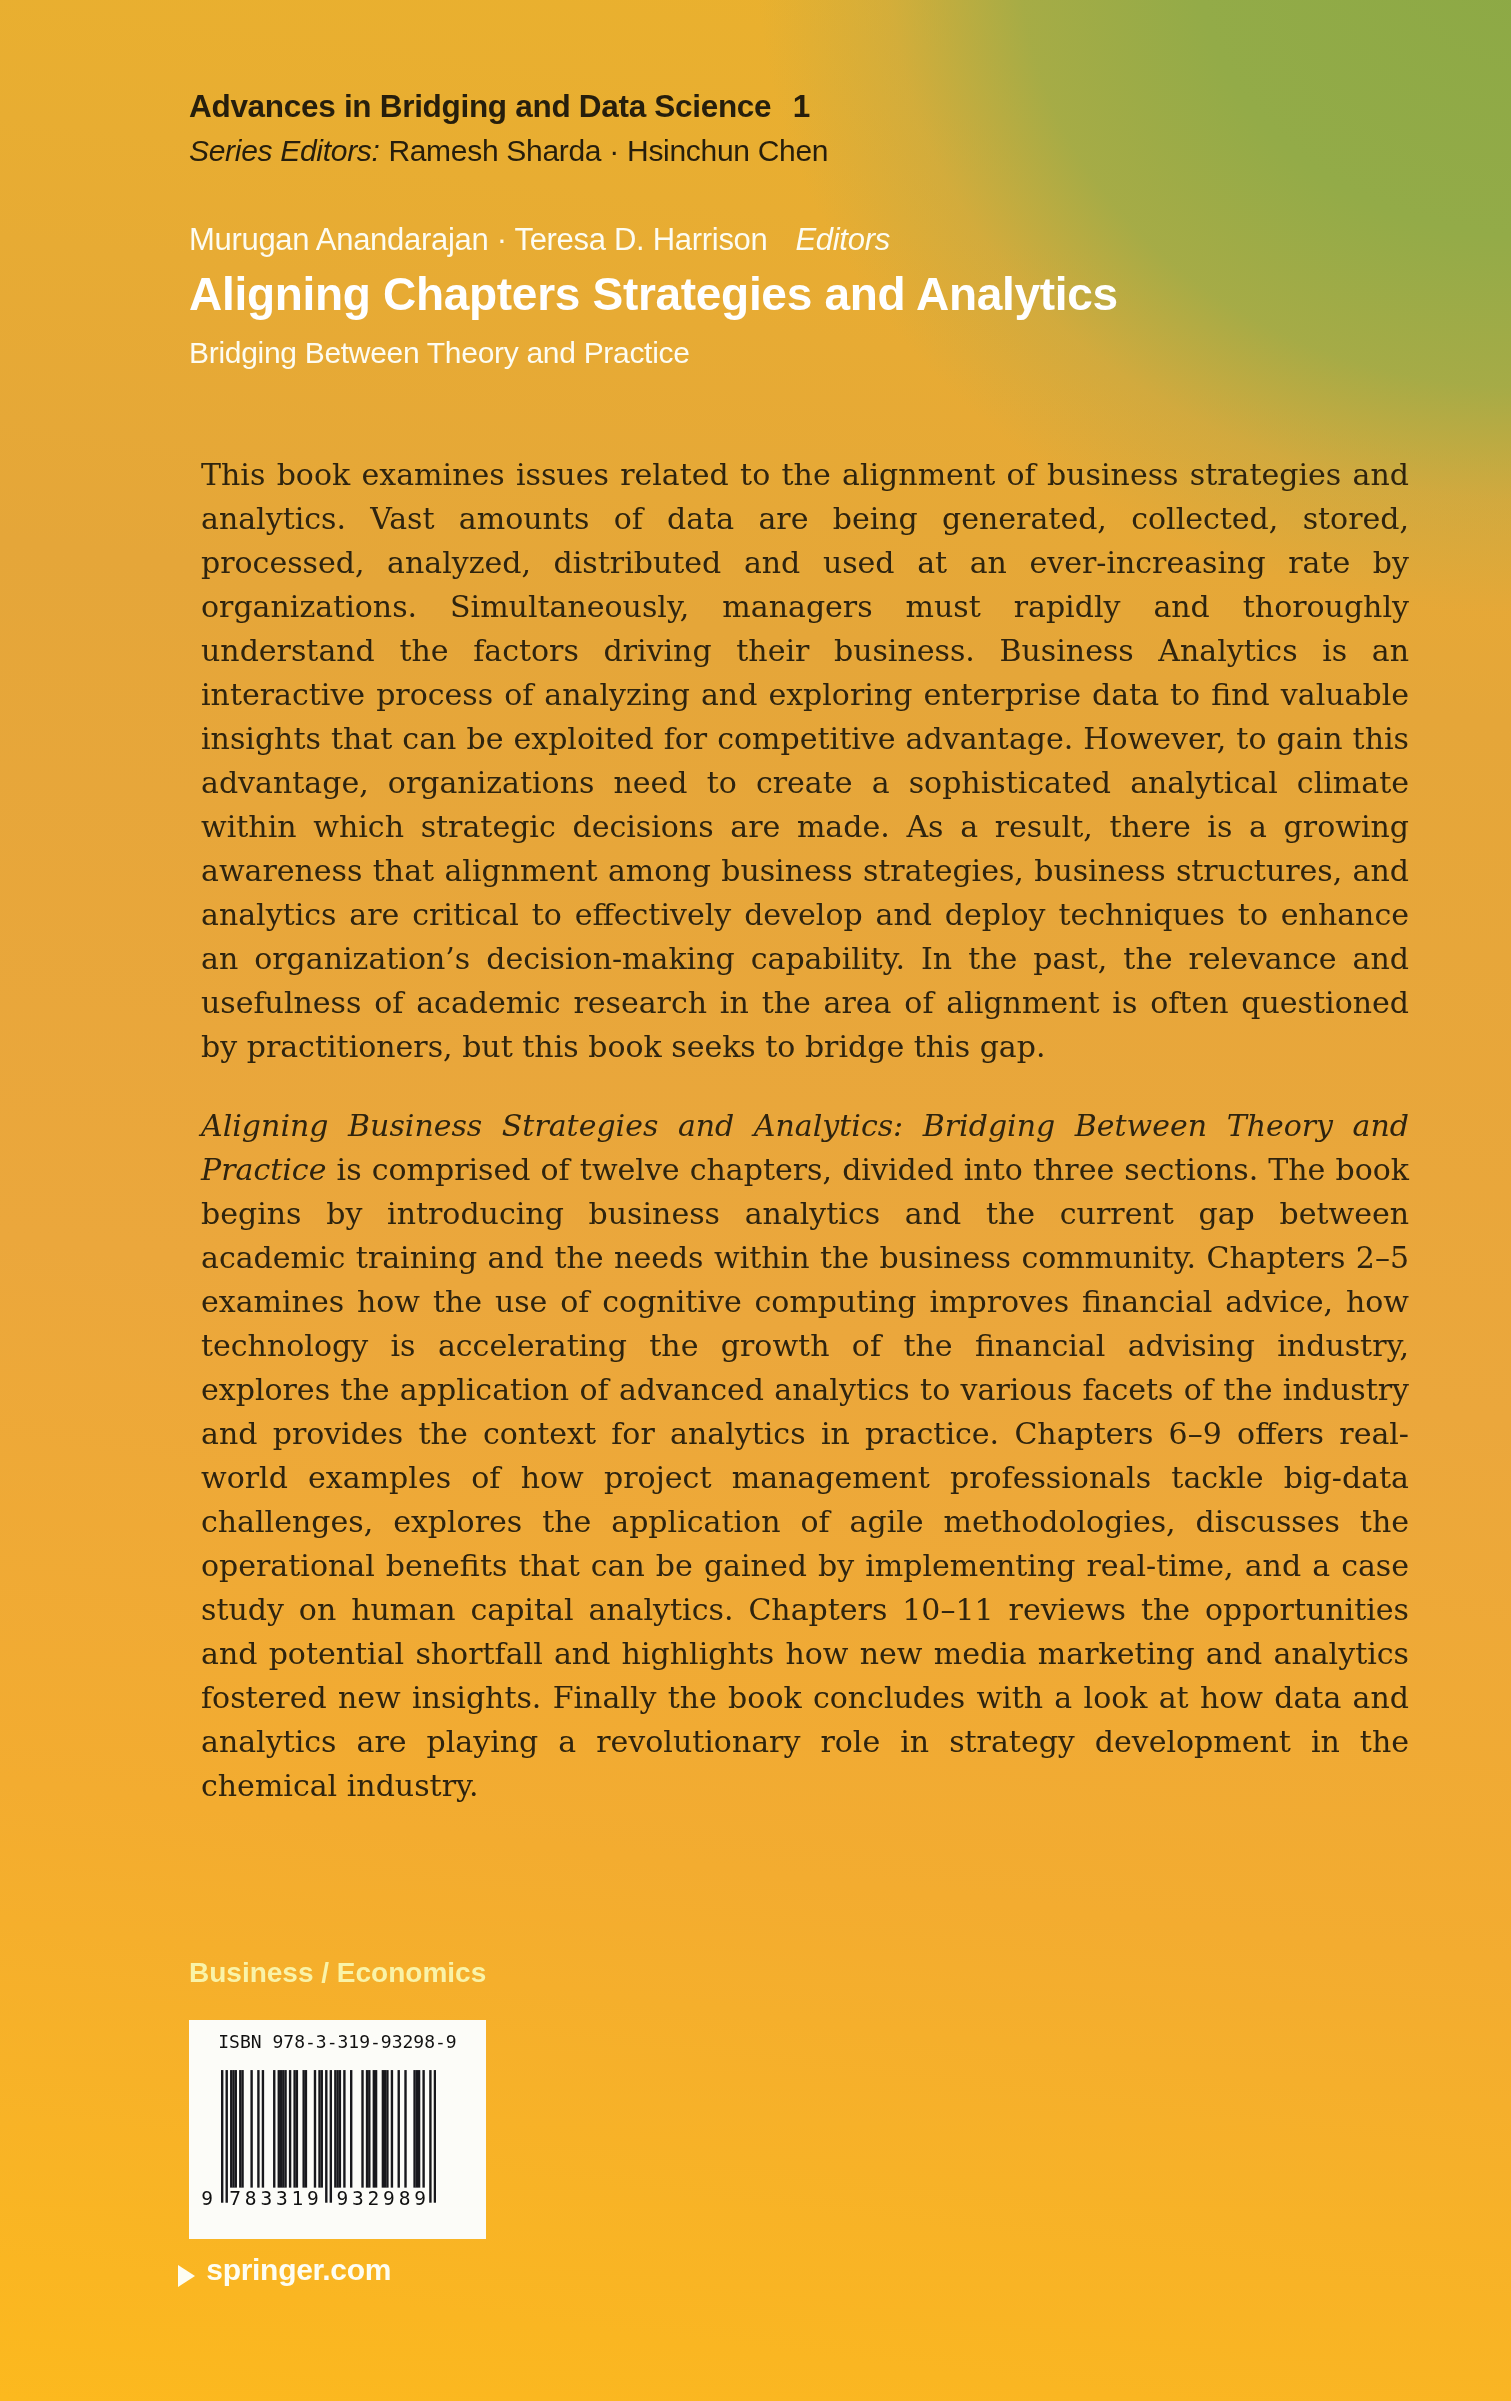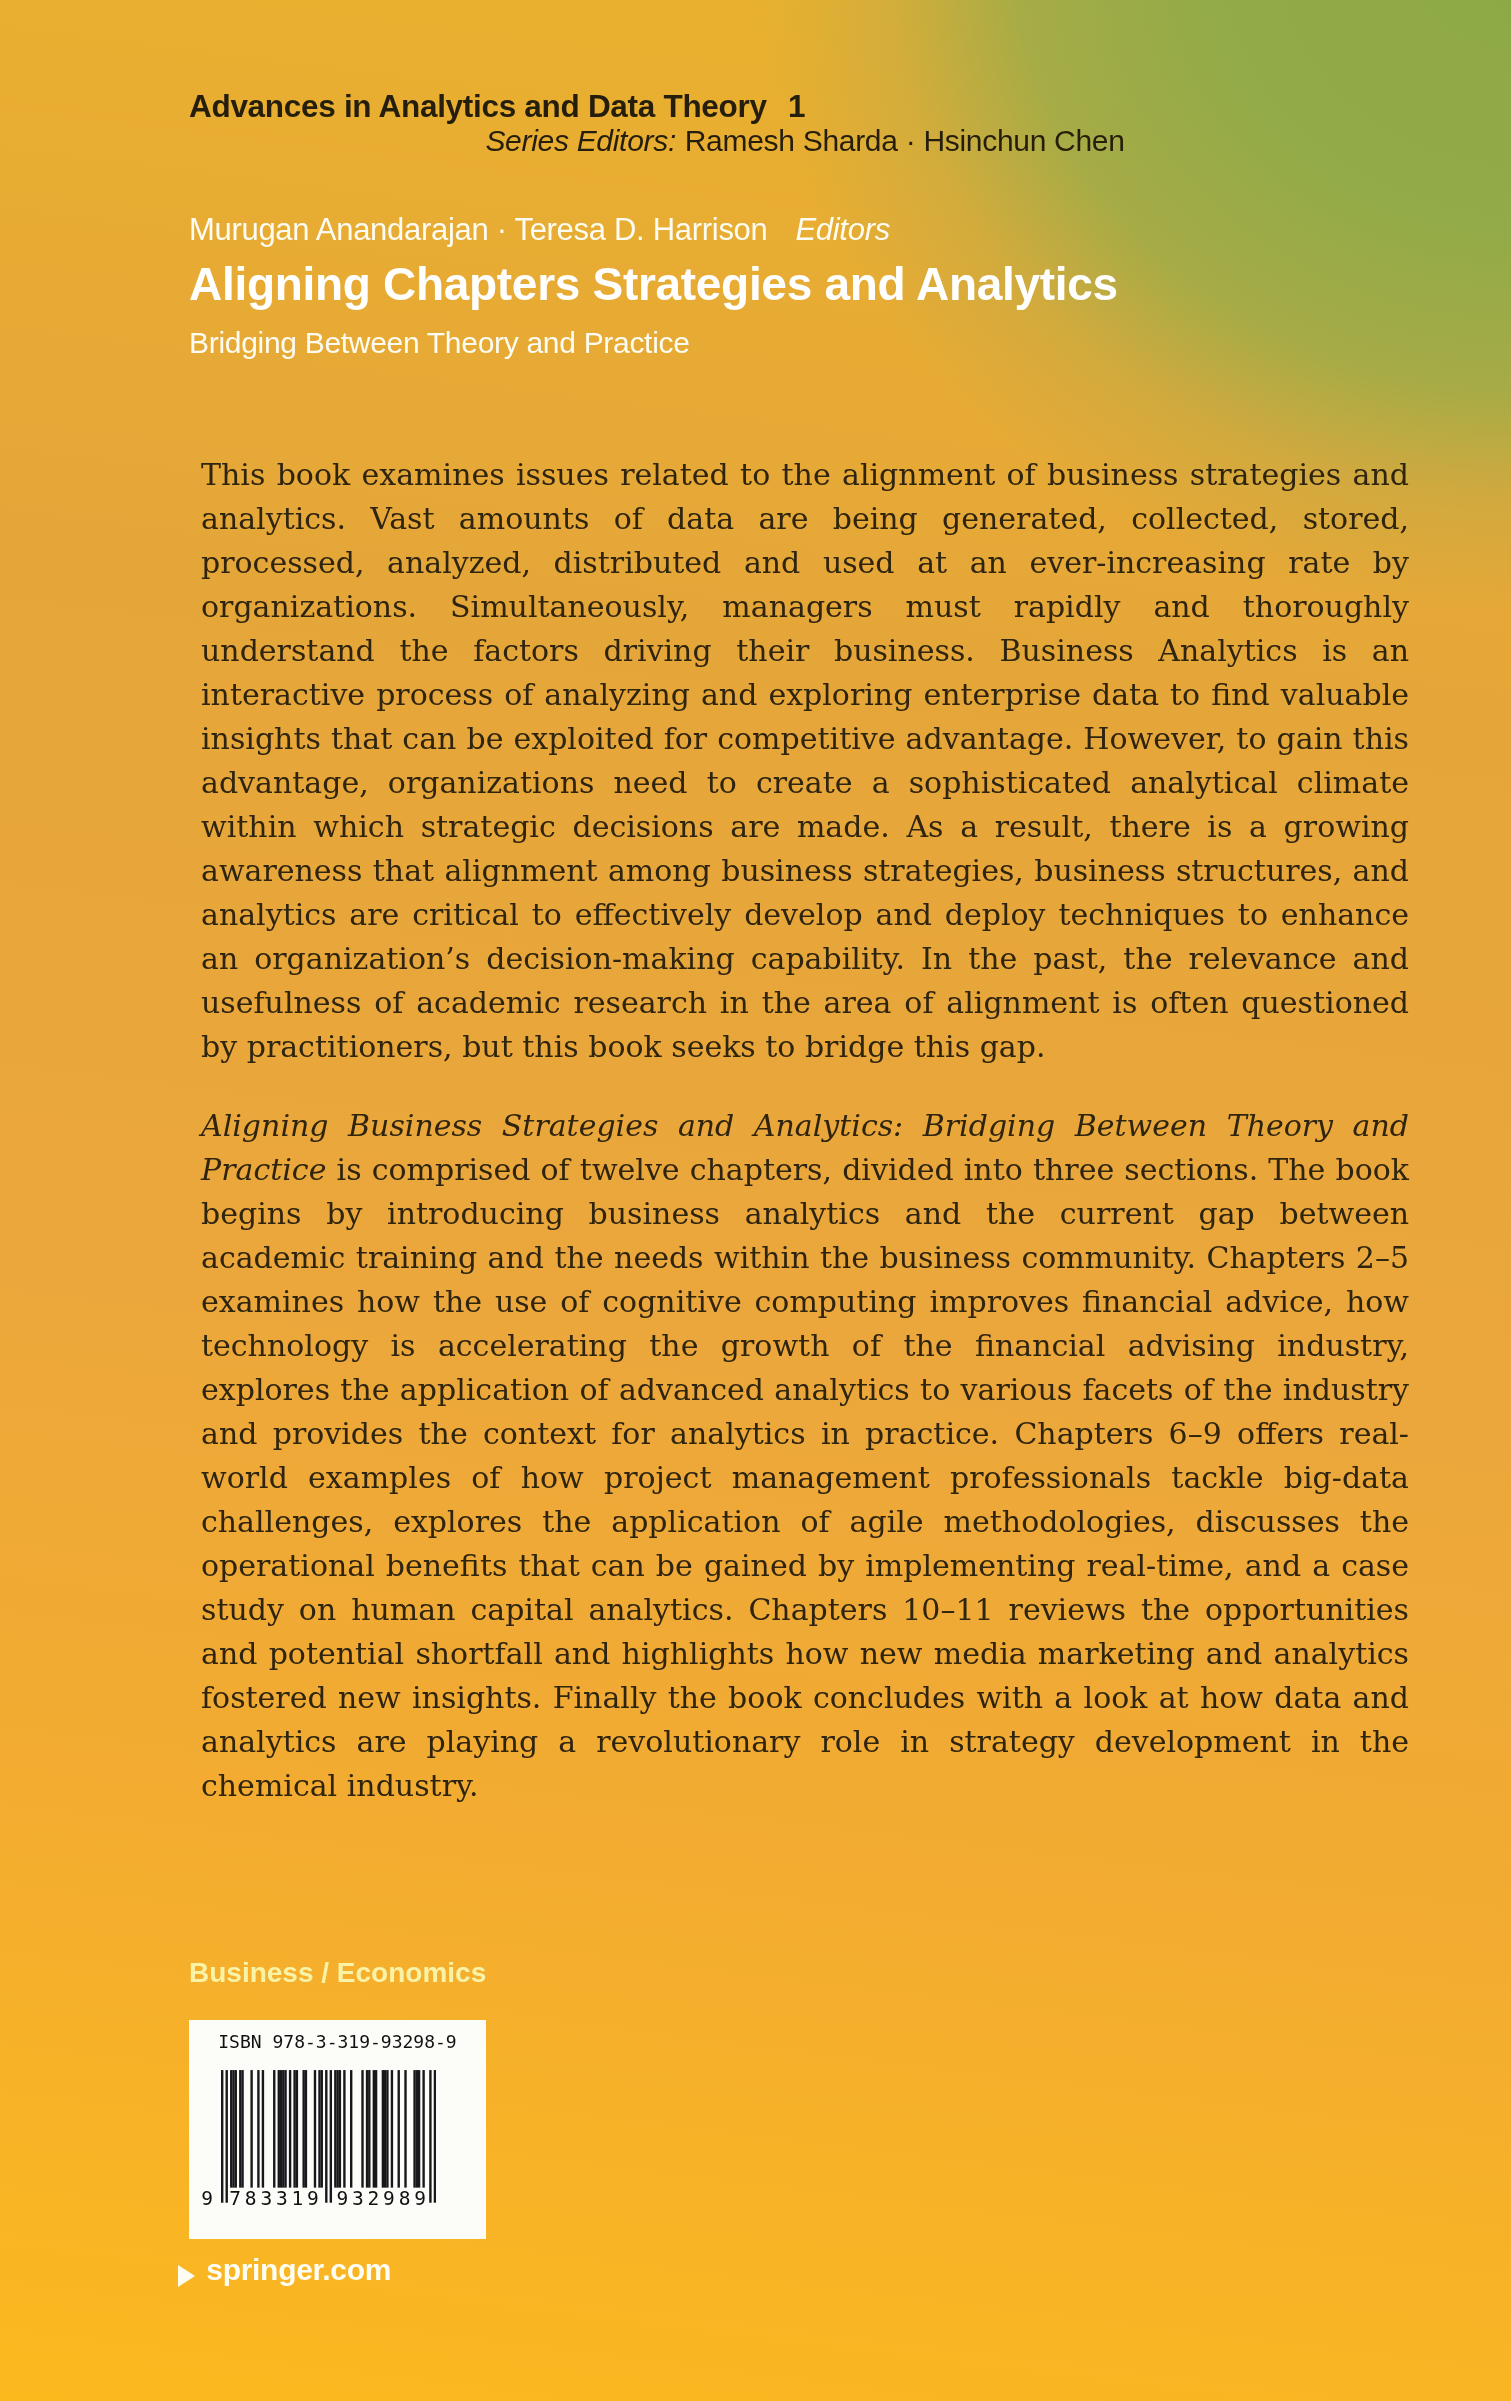--- a/index.html
+++ b/index.html
@@ -20,23 +20,22 @@
   .top-block {
     position: absolute;
     left: 189px; right: 91px; top: 88px;
   }
   .series-line {
     font-size: 31.5px; font-weight: bold; color: #261E0C; line-height: 1.15;
     letter-spacing: -0.3px;
   }
   .series-volume { margin-left: 21.4px; }
   .series-editors {
-    font-size: 30px; color: #261E0C; line-height: 1.15;
+    margin-top: 10px; font-size: 30px; color: #261E0C; line-height: 1.15;
     letter-spacing: -0.3px;
-    text-align: center;
   }
   .series-editors .label { font-style: italic; margin-right: 8.8px; }
   .book-editors {
     margin-top: 53px; font-size: 31px; color: #FDFCF2; line-height: 1.15;
     letter-spacing: -0.3px;
   }
   .editors-word { font-style: italic; margin-left: 28px; }
   .book-title {
     margin: 11.3px 0 0 0; font-size: 46px; font-weight: bold; color: #FFFFFF;
     line-height: 1.1; letter-spacing: -0.3px;
@@ -99,21 +98,21 @@
     font-size: 30px; font-weight: bold; color: #FDFDF3; letter-spacing: -0.3px;
   }
 </style>
 </head>
 <body>
 
 <div class="page">
 
   <header class="top-block">
     <div class="series-line">
-      <span>Advances in Analytics and Data Theory</span><span class="series-volume">1</span>
+      <span>Advances in Bridging and Data Science</span><span class="series-volume">1</span>
     </div>
     <div class="series-editors">
       <span class="label">Series Editors:</span><span>Ramesh Sharda · Hsinchun Chen</span>
     </div>
     <div class="book-editors">
       <span>Murugan Anandarajan · Teresa D. Harrison</span><span class="editors-word">Editors</span>
     </div>
     <h1 class="book-title">Aligning Chapters Strategies and Analytics</h1>
     <div class="book-subtitle">Bridging Between Theory and Practice</div>
   </header>

